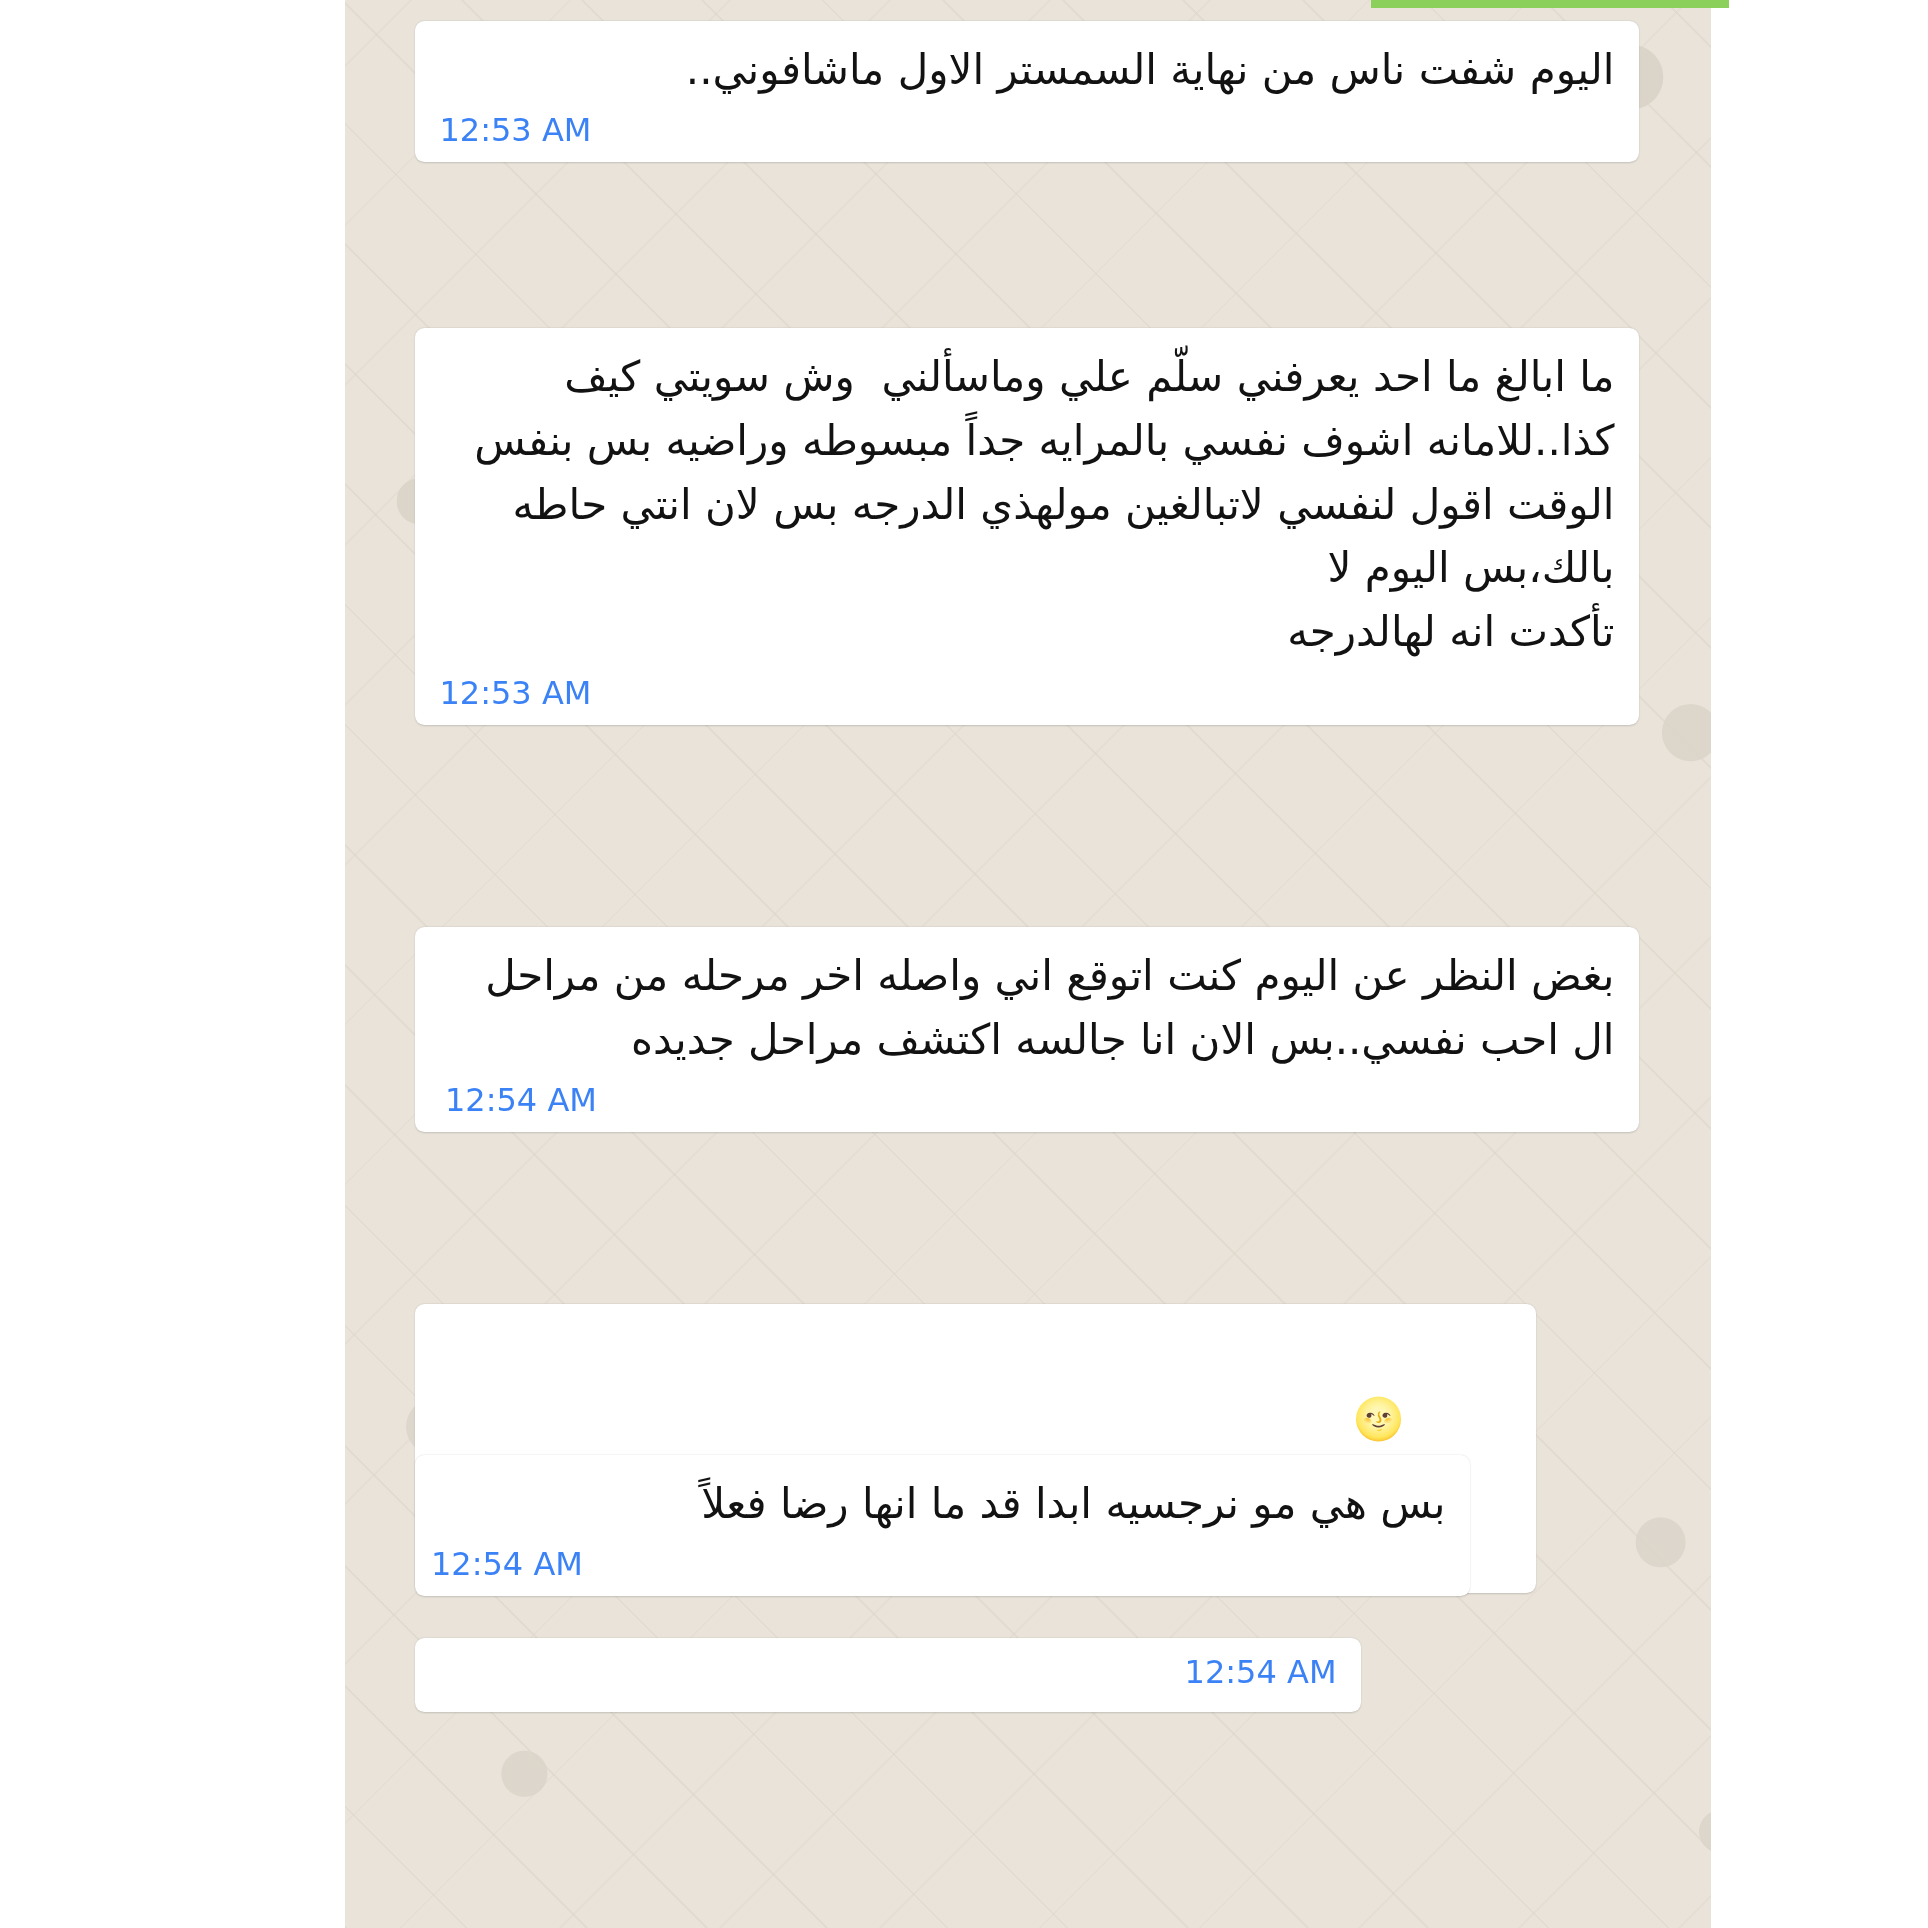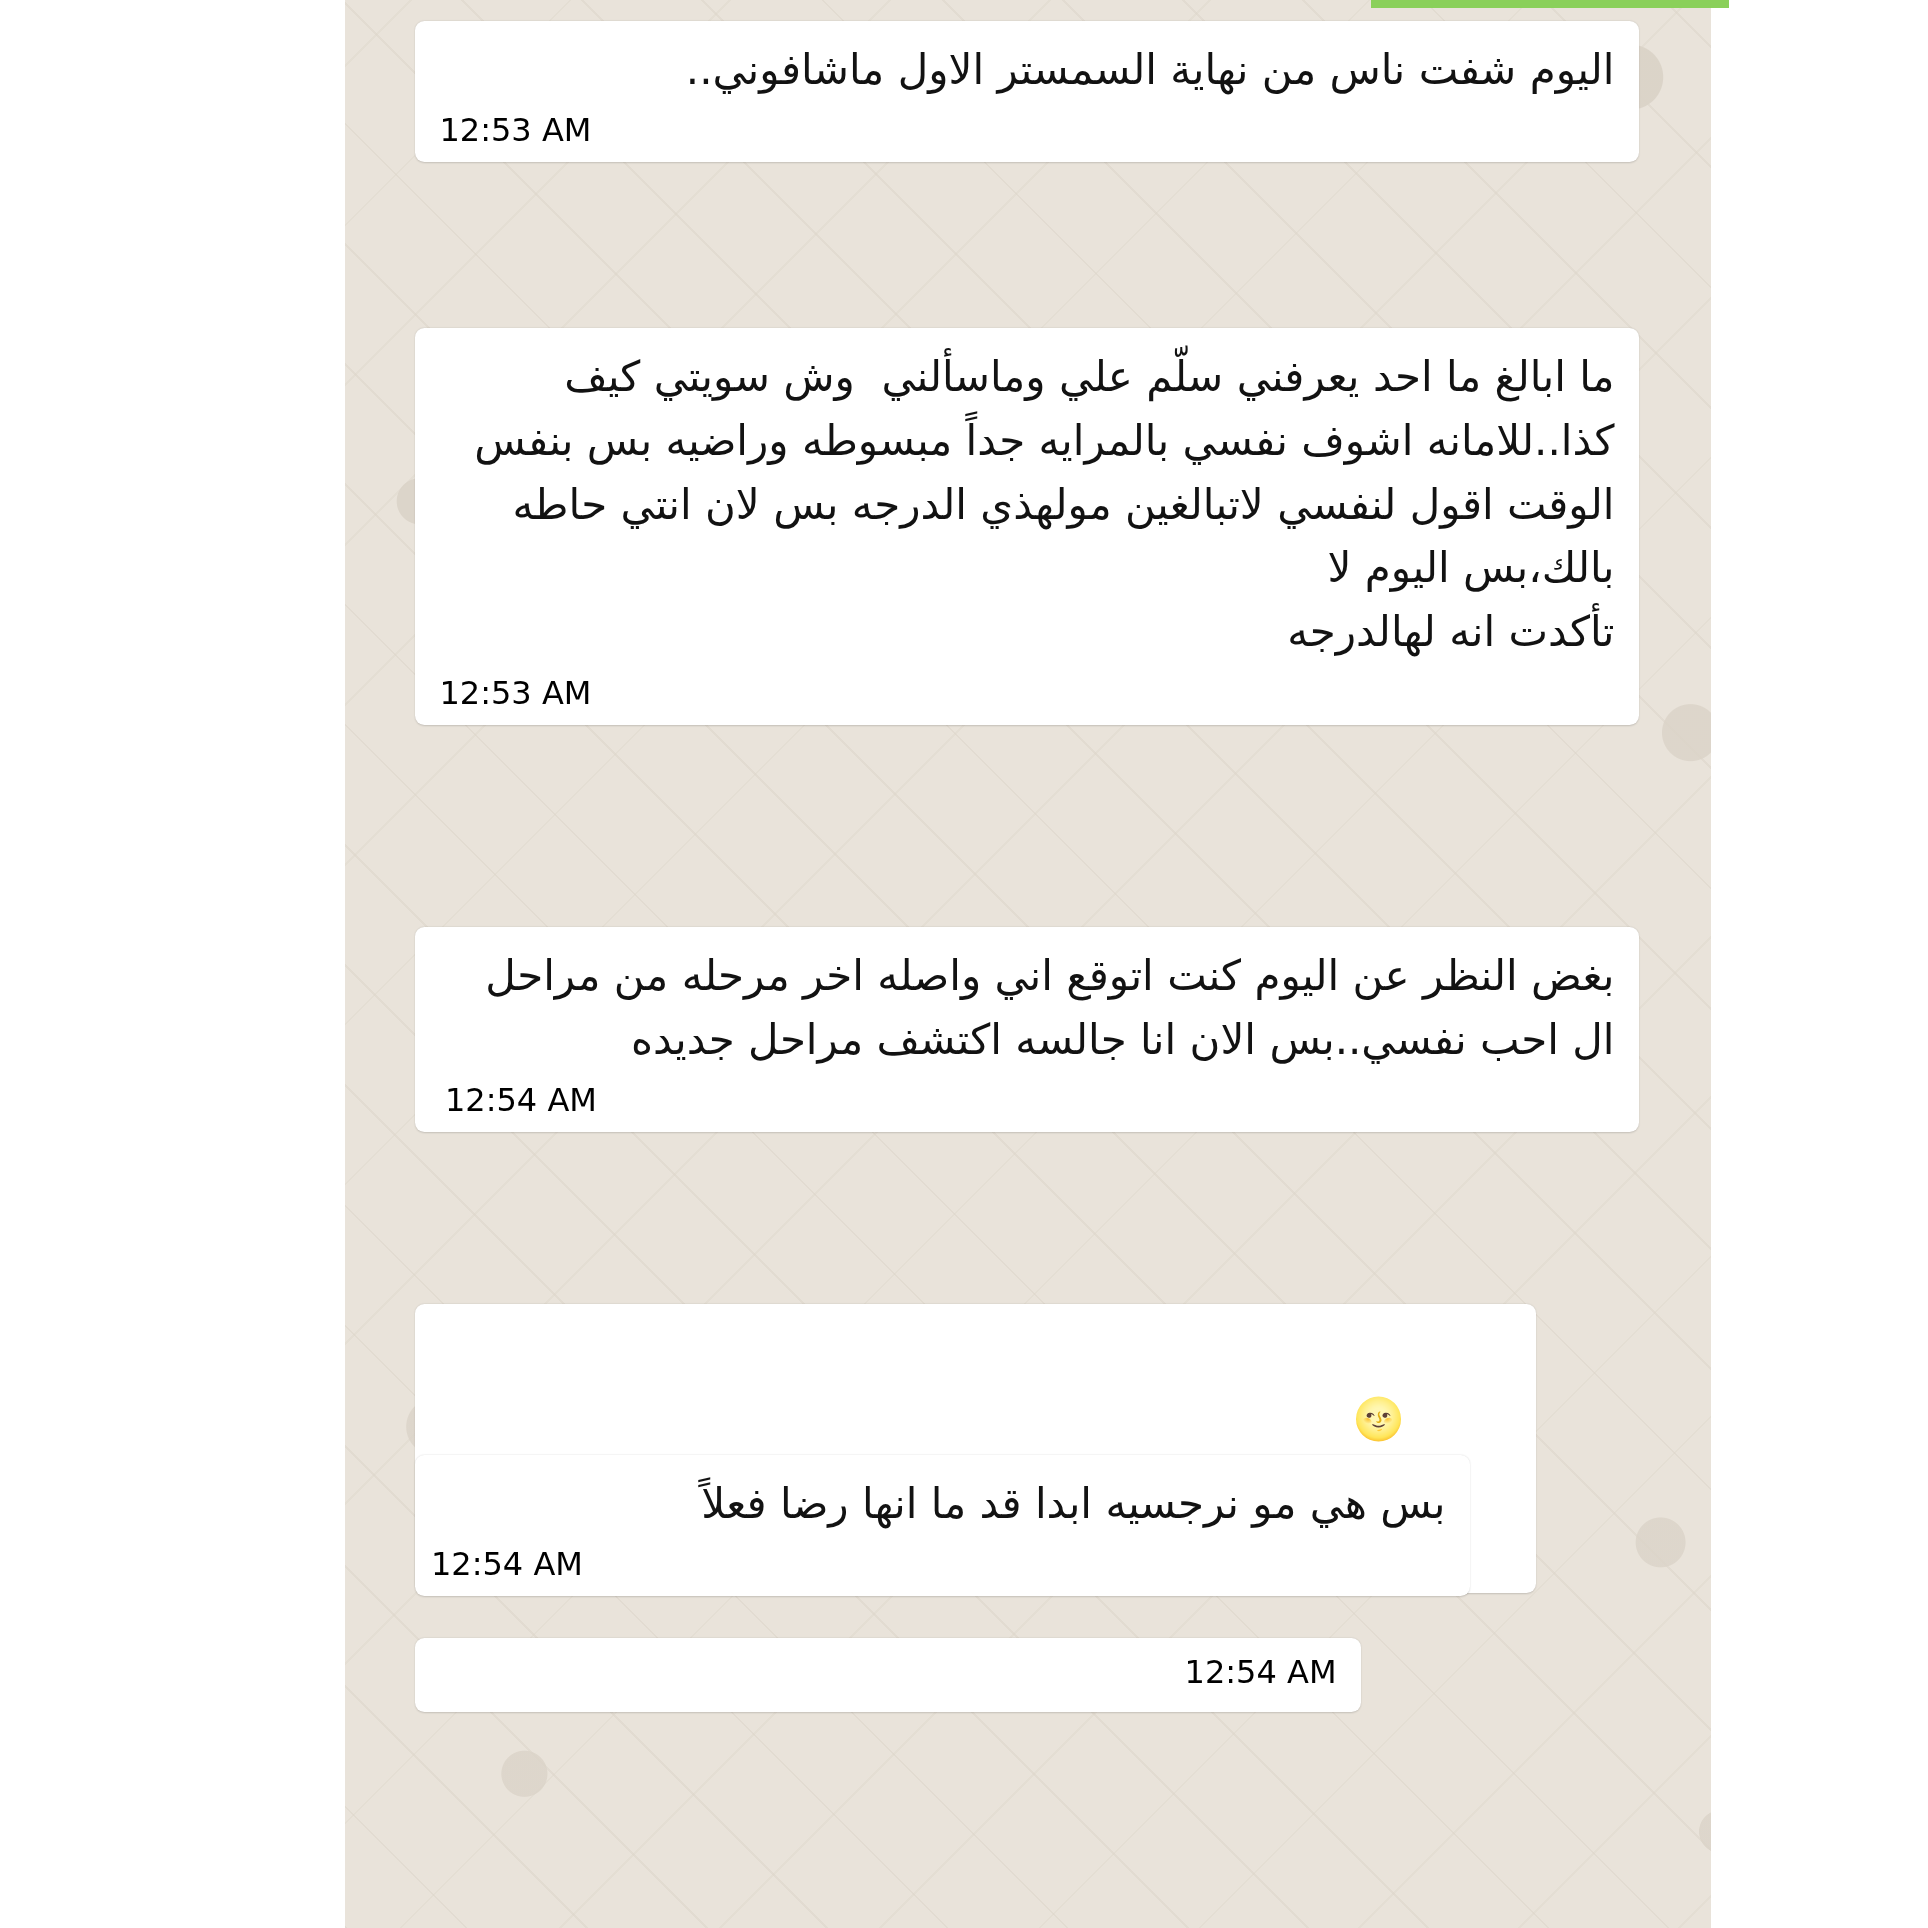--- a/index.html
+++ b/index.html
@@ -94,21 +94,21 @@
     font-size: 42px;
     line-height: 1.52;
     color: #121212;
     text-align: right;
     direction: rtl;
     white-space: pre-wrap;
     word-wrap: break-word;
   }
   .bubble .time {
     font-size: 32px;
-    color: #000000;
+    color: #3b82f6;
     direction: ltr;
     unicode-bidi: isolate;
   }
   
   .bubble.stacked .time {
     display: block;
     text-align: left;
     margin-top: 9.4px;
   }
   

